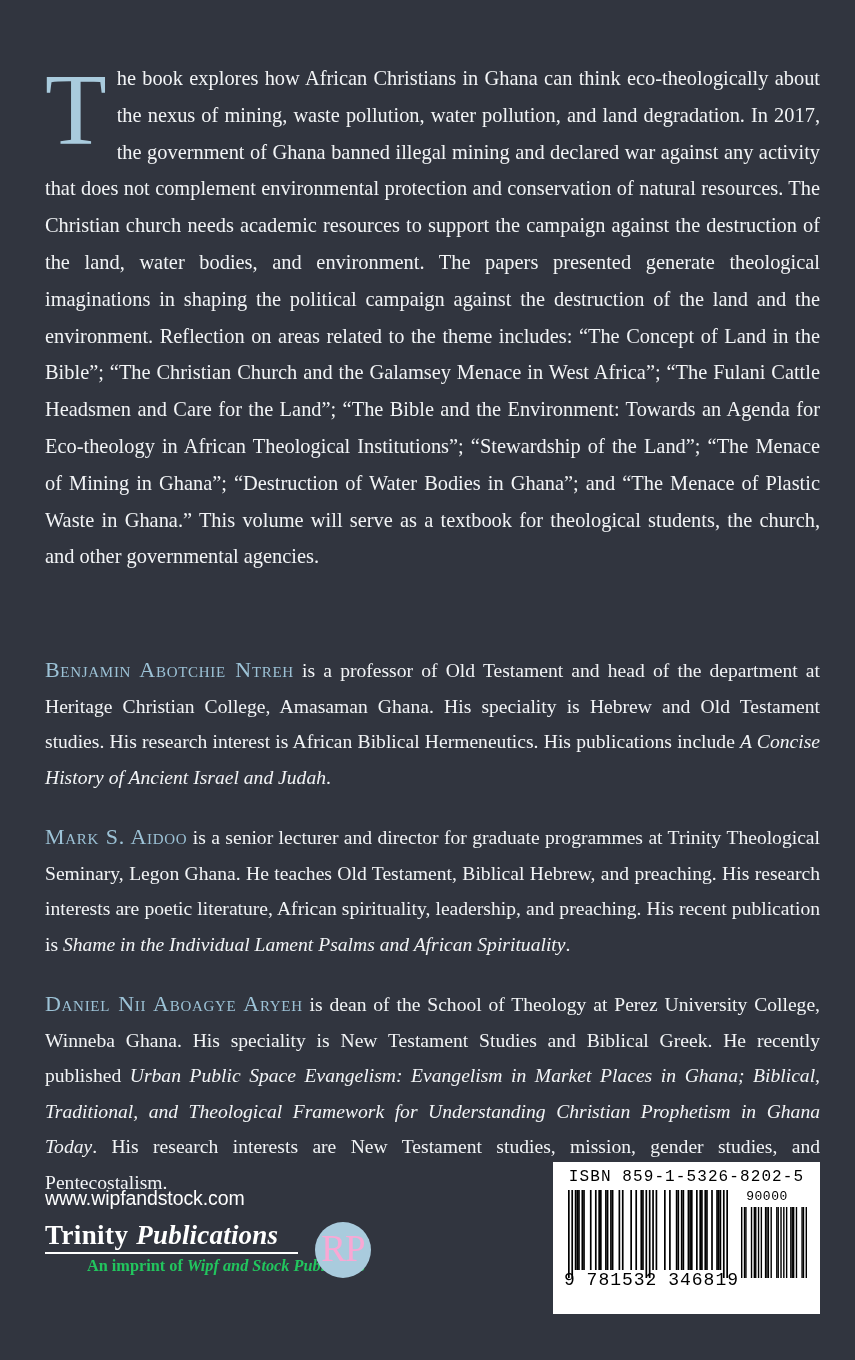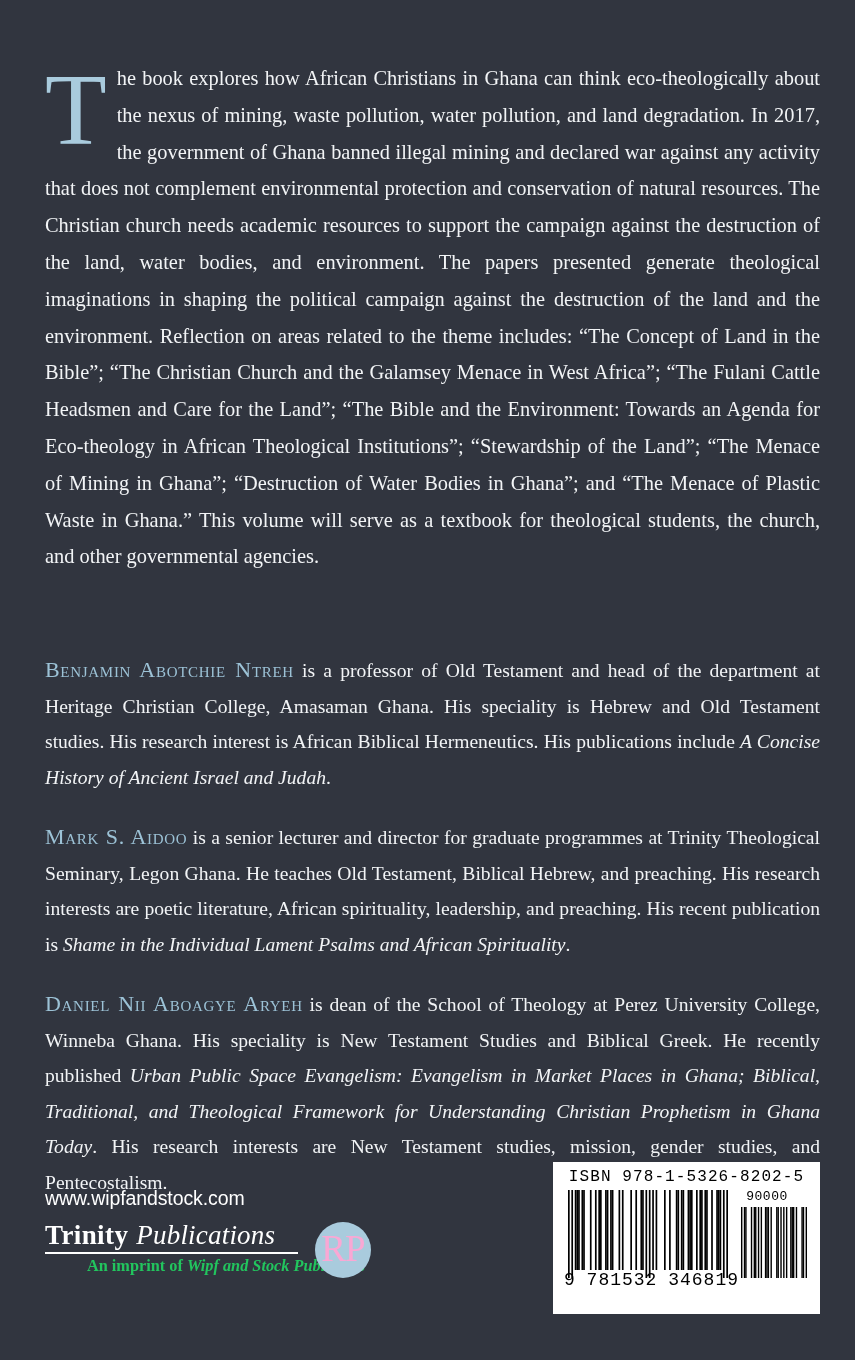--- a/index.html
+++ b/index.html
@@ -101,21 +101,21 @@
     line-height: 30px;
     white-space: nowrap;
   }
   .imprint-name .word1 {
     font-family: "Liberation Serif", serif;
     font-weight: bold;
     letter-spacing: 0.4px;
   }
   .imprint-name .word2 {
     font-family: "Liberation Serif", serif;
-    font-weight: normal;
+    font-weight: bold;
     font-style: italic;
     letter-spacing: 0.2px;
     margin-left: 8px;
   }
   .imprint-rule {
     height: 2px;
     background: #ffffff;
     width: 253px;
     margin: 2px 0 2px 0;
   }
@@ -260,21 +260,21 @@
       </div>
     </div>
   </div>
 
   <div class="rp-logo">
     <div class="rp-circle"></div>
     <div class="rp-letters">RP</div>
   </div>
 
   <div class="barcode-box">
-    <div class="isbn-text">ISBN  978-1-5326-8202-5</div>
+    <div class="isbn-text">ISBN  859-1-5326-8202-5</div>
     <div class="bars-row">
       <svg class="bars-main" viewBox="0 0 160 88" preserveAspectRatio="none">
           <rect x="0.000" y="0" width="1.684" height="88" fill="#000"></rect>
           <rect x="3.368" y="0" width="1.684" height="88" fill="#000"></rect>
           <rect x="6.737" y="0" width="1.684" height="80" fill="#000"></rect>
           <rect x="8.421" y="0" width="1.684" height="80" fill="#000"></rect>
           <rect x="10.105" y="0" width="1.684" height="80" fill="#000"></rect>
           <rect x="13.474" y="0" width="1.684" height="80" fill="#000"></rect>
           <rect x="15.158" y="0" width="1.684" height="80" fill="#000"></rect>
           <rect x="21.895" y="0" width="1.684" height="80" fill="#000"></rect>

